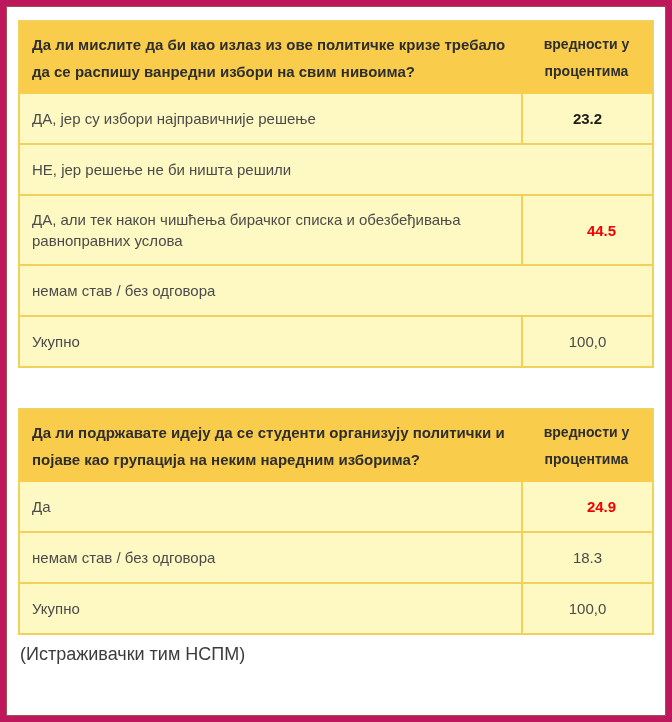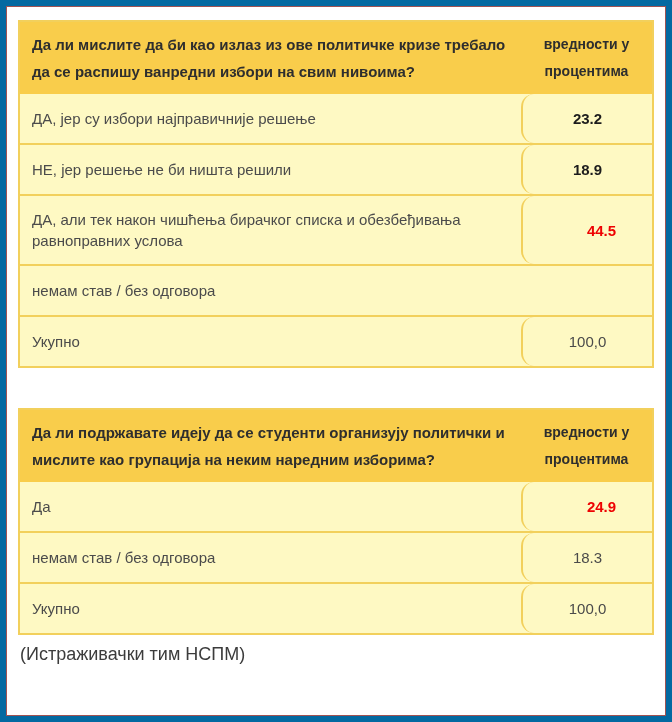--- a/index.html
+++ b/index.html
@@ -6,21 +6,21 @@
   html, body { background: #ffffff; }
   body {
     width: 672px;
     height: 722px;
     font-family: "Liberation Sans", "DejaVu Sans", sans-serif;
     overflow: hidden;
   }
   .frame {
     width: 672px;
     height: 722px;
-    border: 6px solid #0369a1;
+    border: 6px solid #be185d;
     box-shadow: inset 0 0 0 1px #a05252;
     background: #ffffff;
   }
   .content {
     padding: 14px 12px 16px 12px;
   }
   .poll-table {
     border: 2px solid #f2d05c;
     width: 100%;
   }
@@ -68,21 +68,20 @@
   }
   .cell-value {
     width: 131px;
     flex: none;
     border-left: 2px solid #f2d05c;
     display: flex;
     align-items: center;
     justify-content: center;
     font-size: 15px;
     color: #4a4a4a;
-    border-radius: 13px;
   }
   .cell-value.bold { font-weight: bold; color: #1c1c1c; }
   .cell-value.red  { color: #ee0202; padding-left: 28px; }
   .source-note {
     margin-top: 9px;
     padding-left: 2px;
     font-size: 18px;
     color: #3c3c3c;
   }
 </style>
@@ -96,38 +95,37 @@
       <div class="thead">
         <div class="qhead">Да ли мислите да би као излаз из ове политичке кризе требало да се распишу ванредни избори на свим нивоима?</div>
         <div class="vhead">вредности у процентима</div>
       </div>
       <div class="row">
         <div class="cell-label">ДА, јер су избори најправичније решење</div>
         <div class="cell-value bold">23.2</div>
       </div>
       <div class="row">
         <div class="cell-label">НЕ, јер решење не би ништа решили</div>
-        <div class="cell-value bold">18.9</div>
       </div>
       <div class="row">
         <div class="cell-label">ДА, али тек након чишћења бирачког списка и обезбеђивања равноправних услова</div>
         <div class="cell-value bold red">44.5</div>
       </div>
       <div class="row">
         <div class="cell-label">немам став / без одговора</div>
       </div>
       <div class="row">
         <div class="cell-label">Укупно</div>
         <div class="cell-value">100,0</div>
       </div>
     </div>
 
     <div class="poll-table second">
       <div class="thead">
-        <div class="qhead">Да ли подржавате идеју да се студенти организују политички и мислите као групација на неким наредним изборима?</div>
+        <div class="qhead">Да ли подржавате идеју да се студенти организују политички и појаве као групација на неким наредним изборима?</div>
         <div class="vhead">вредности у процентима</div>
       </div>
       <div class="row">
         <div class="cell-label">Да</div>
         <div class="cell-value bold red">24.9</div>
       </div>
       <div class="row">
         <div class="cell-label">немам став / без одговора</div>
         <div class="cell-value">18.3</div>
       </div>

